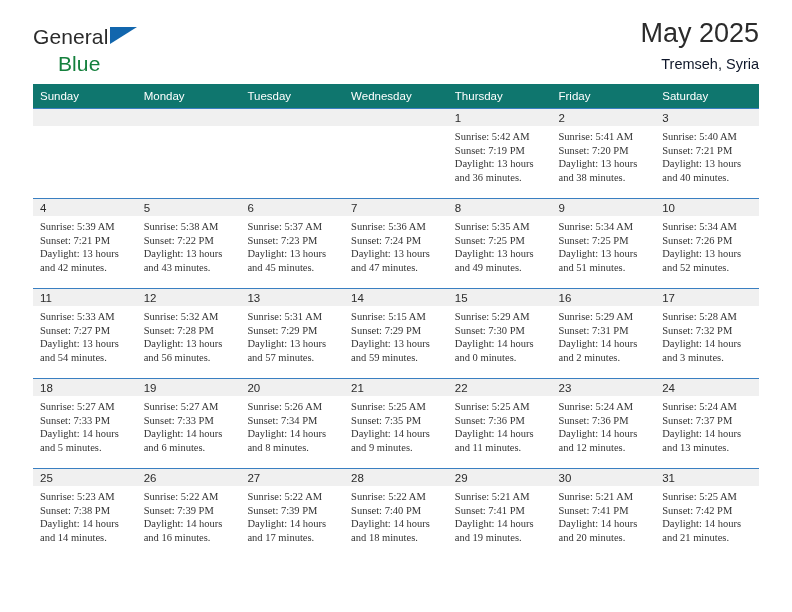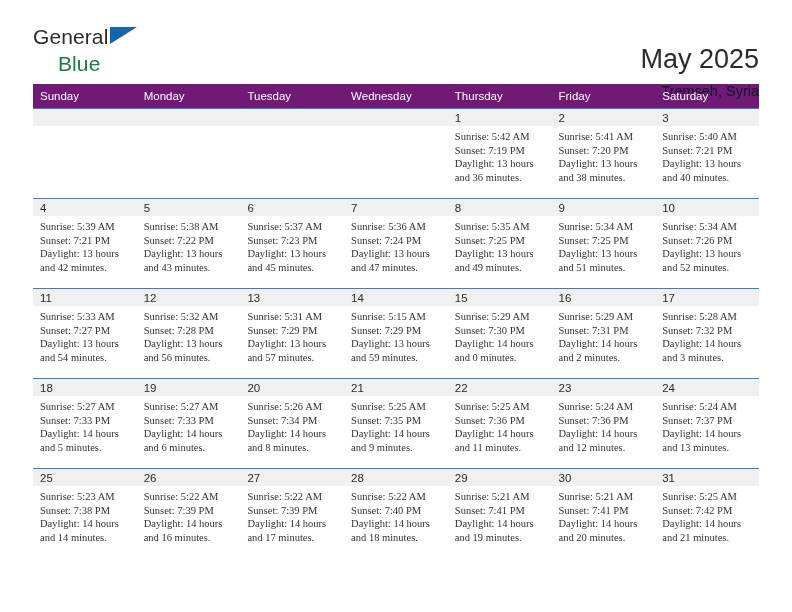--- a/index.html
+++ b/index.html
@@ -19,21 +19,21 @@
     position: relative;
     width: 792px;
     height: 612px;
     box-sizing: border-box;
     padding: 0 33px;
   }
 
   
   .masthead {
     display: flex;
-    align-items: center;
+    align-items: flex-end;
     justify-content: space-between;
     height: 72px;
     padding-top: 24px;
     box-sizing: border-box;
   }
   .brand {
     position: relative;
     width: 120px;
     height: 48px;
     line-height: 1;
@@ -86,21 +86,21 @@
   }
 
   
   .calendar {
     width: 726px;
     border-collapse: collapse;
     table-layout: fixed;
     margin-top: 12px;
   }
   .calendar th {
-    background: #701a75;
+    background: #0f766e;
     color: #ffffff;
     font-size: 11.5px;
     font-weight: normal;
     text-align: left;
     padding: 6px 0 6px 7px;
     height: 22px;
     box-sizing: border-box;
     border: none;
   }
   .calendar td {

